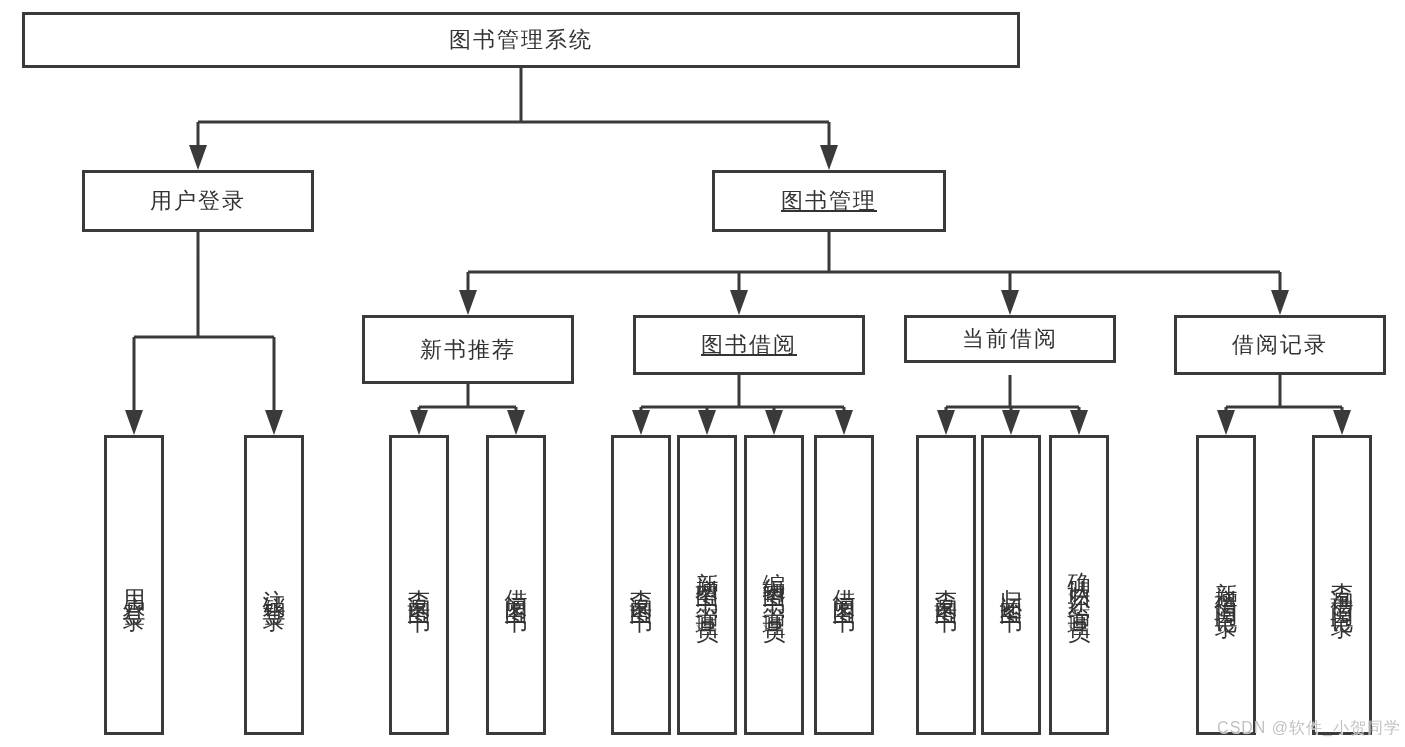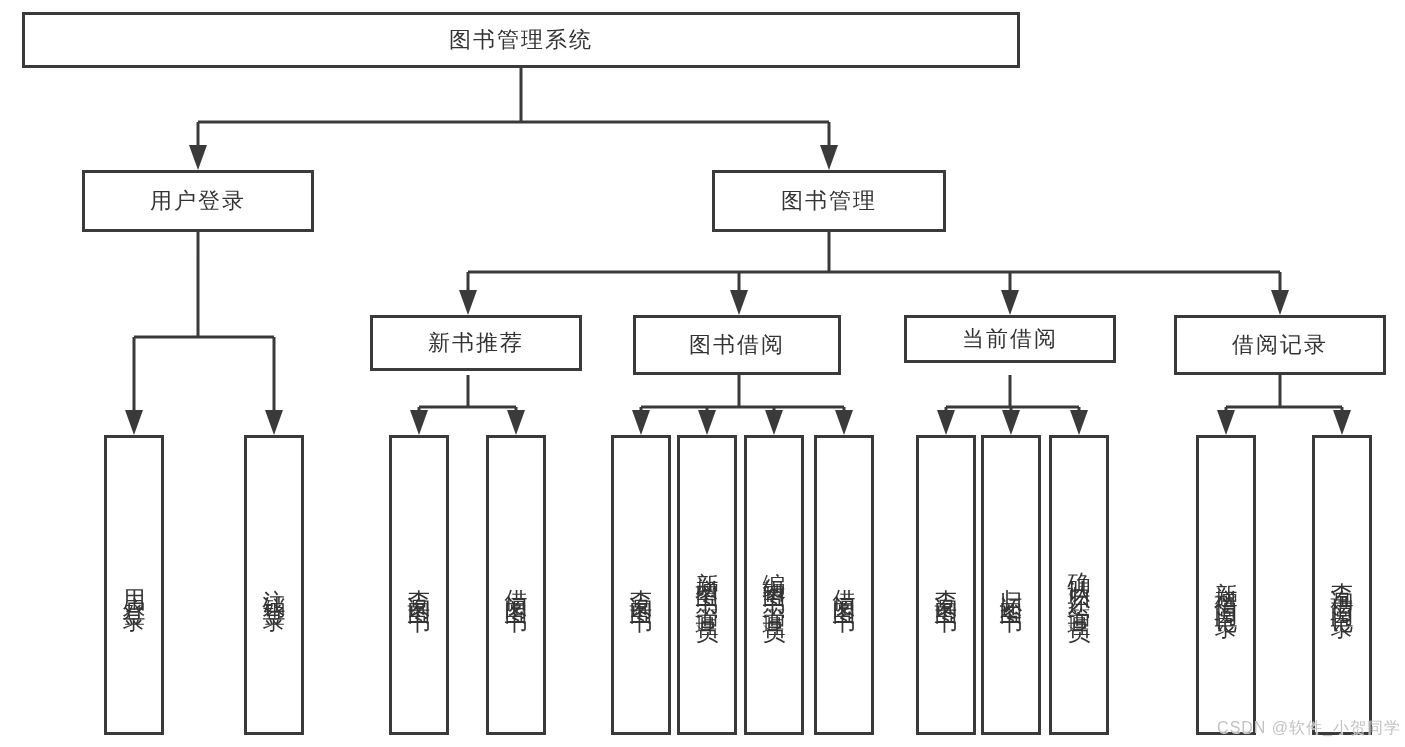--- a/index.html
+++ b/index.html
@@ -107,28 +107,28 @@
     </g>
   </svg>
 
   <div class="box h" style="left:22px; top:12px; width:998px; height:56px;">
     <span>图书管理系统</span>
   </div>
 
   <div class="box h" style="left:82px; top:170px; width:232px; height:62px;">
     <span>用户登录</span>
   </div>
-  <div class="box h" style="left:712px; top:170px; width:234px; height:62px;">
+  <div class="box h" style="left:712px; top:170px; width:234px; height:62px;text-decoration:underline;">
     <span>图书管理</span>
   </div>
 
-  <div class="box h" style="left:370px; top:315px; width:212px; height:56px;">
+  <div class="box h" style="left:362px; top:315px; width:212px; height:69px;">
     <span>新书推荐</span>
   </div>
-  <div class="box h" style="left:633px; top:315px; width:208px; height:60px;">
+  <div class="box h" style="left:633px; top:315px; width:232px; height:60px;text-decoration:underline;">
     <span>图书借阅</span>
   </div>
   <div class="box h" style="left:904px; top:315px; width:212px; height:48px;">
     <span>当前借阅</span>
   </div>
   <div class="box h" style="left:1174px; top:315px; width:212px; height:60px;align-items:center;">
     <span>借阅记录</span>
   </div>
 
   <div class="box v" style="left:104px; top:435px; width:60px; height:300px;">

